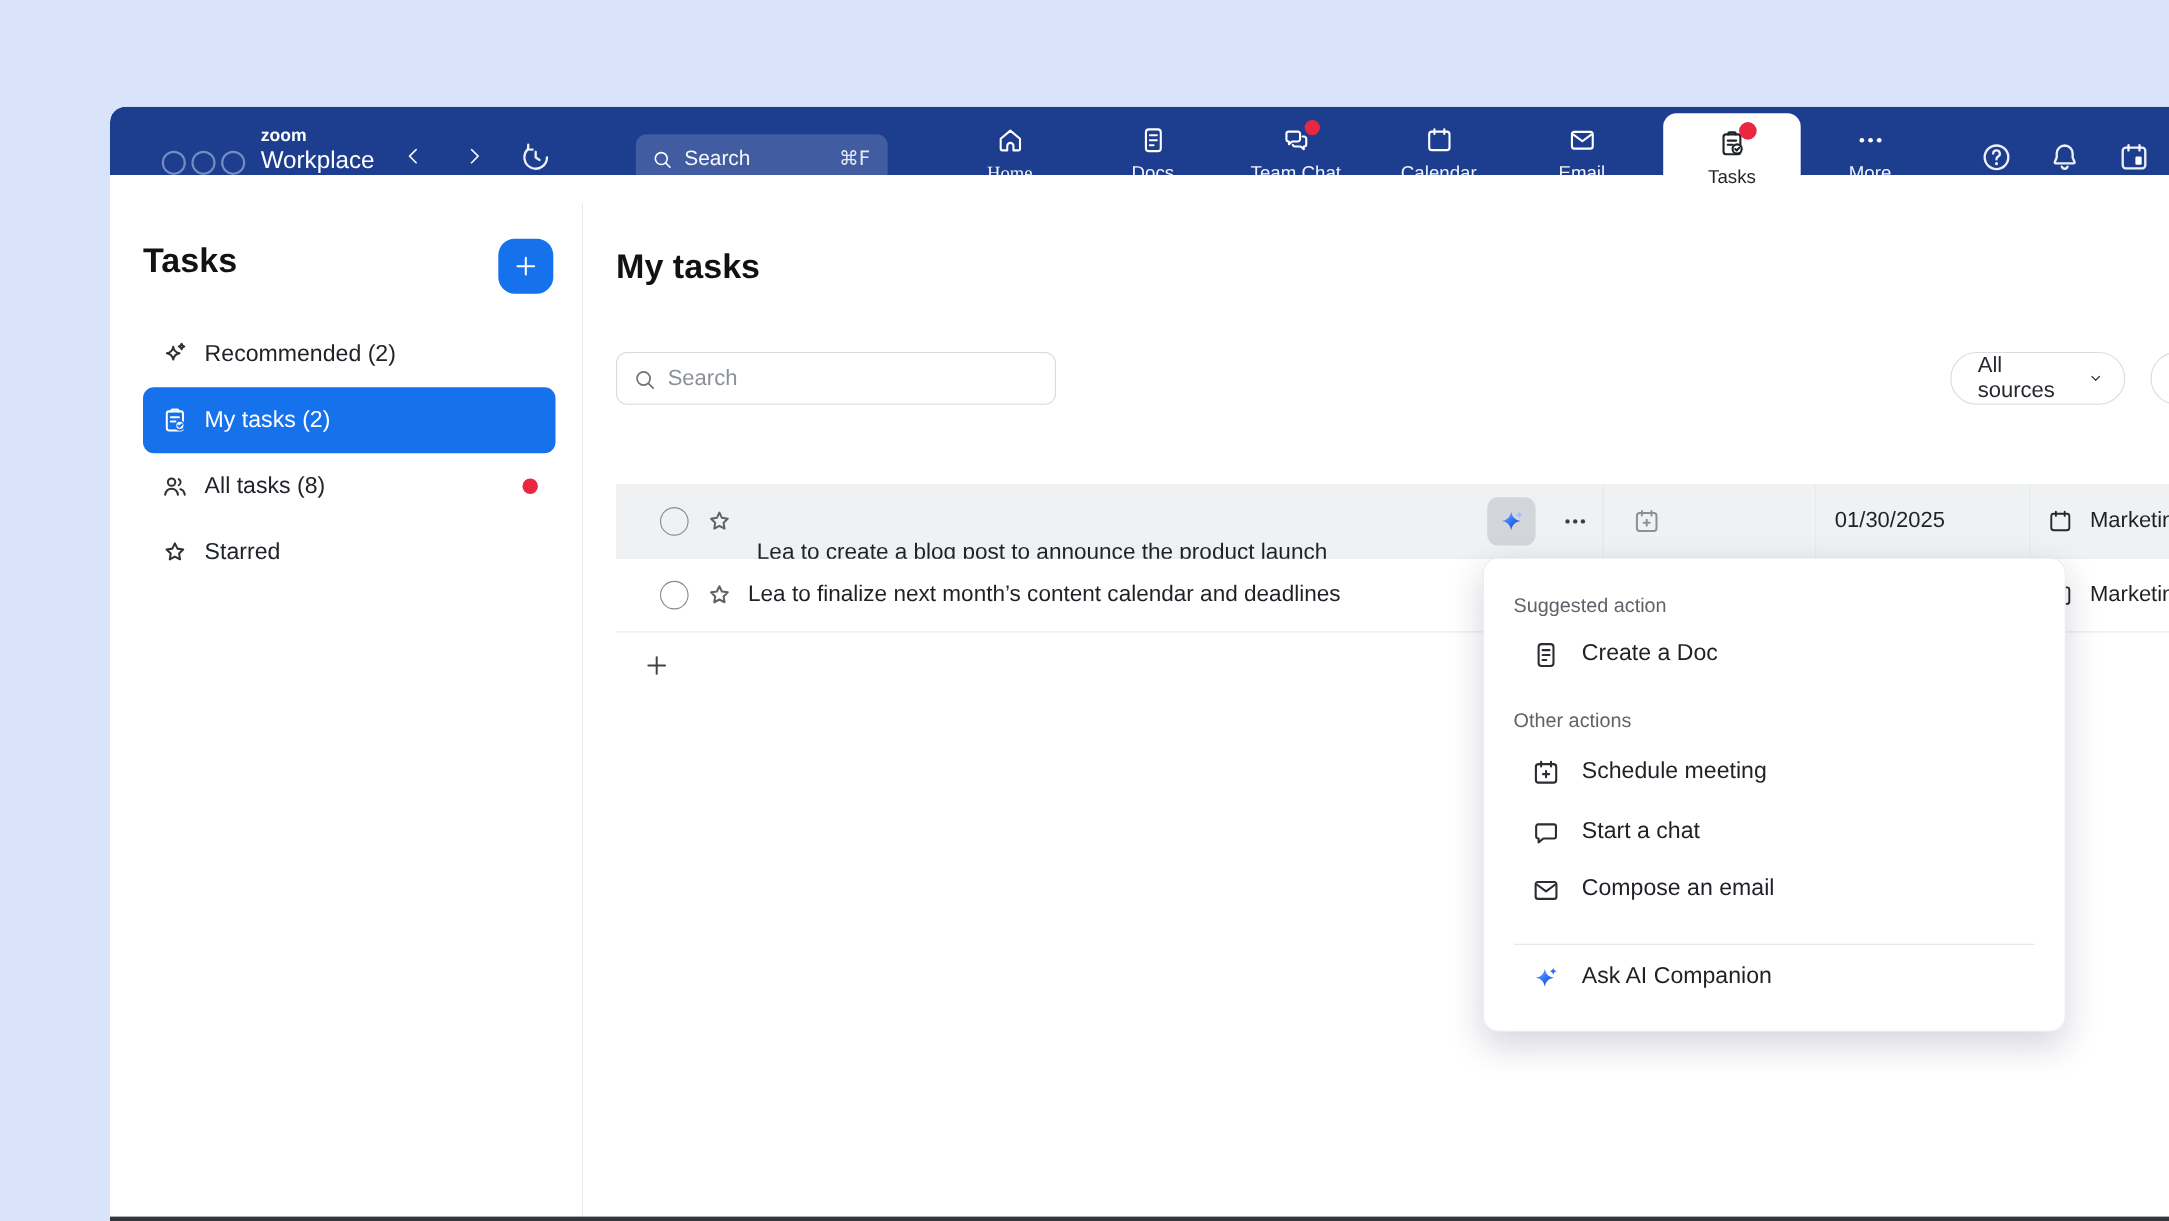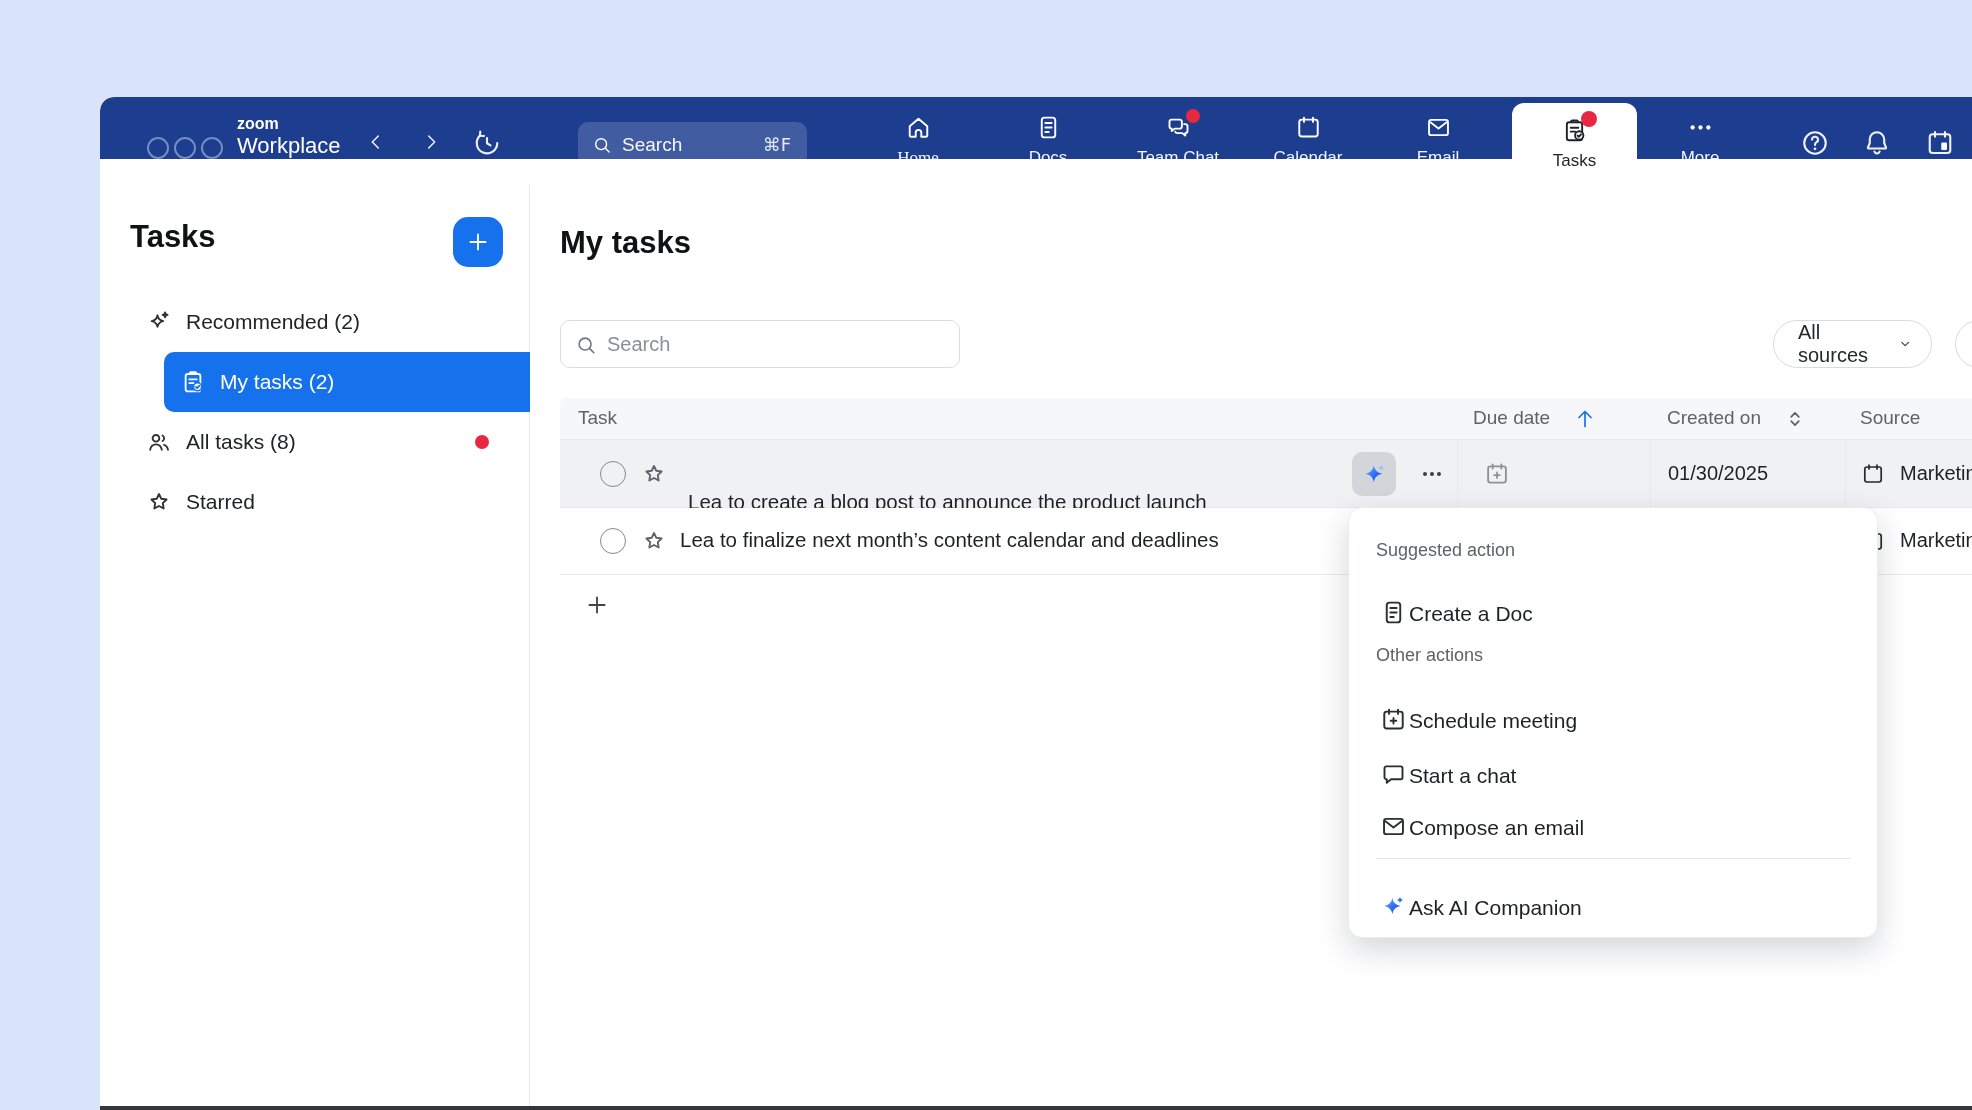--- a/index.html
+++ b/index.html
@@ -58,22 +58,22 @@
   .row-title { position:absolute; font-size:20.5px; color:#1e2126; white-space:nowrap; }
   .cell-txt { position:absolute; font-size:20px; color:#1e2126; white-space:nowrap; }
   .vline { position:absolute; width:1px; background:#e7e9ec; }
   .ai-btn { position:absolute; width:44px; height:44px; border-radius:10px; background:#d2d5da;
             display:flex; align-items:center; justify-content:center; cursor:pointer; border:none; }
 
   
   .menu { position:absolute; left:818px; top:322px; width:530px; height:431px; background:#fff;
           border-radius:14px; border:1px solid #ececef; box-shadow:0 12px 32px rgba(20,30,60,.18); z-index:10; }
   .menu-label { position:absolute; left:27px; font-size:18px; color:#5e636a; }
-  .menu-item { position:absolute; left:20px; right:16px; height:44px; display:flex; align-items:flex-end;
-               gap:2px; padding:0 11px; font-size:21px; color:#1e2126; border-radius:8px; cursor:pointer; }
+  .menu-item { position:absolute; left:32px; right:16px; height:44px; display:flex; align-items:flex-start;
+               gap:19px; padding:0 11px; font-size:21px; color:#1e2126; border-radius:8px; cursor:pointer; }
   .menu-div { position:absolute; left:27px; right:27px; top:350px; height:1px; background:#e4e6e9; }
 
   .bottom-edge { position:absolute; left:0; bottom:0; width:100%; height:4px; background:#33373c; z-index:60; }
 </style>
 </head>
 <body>
 
 <div class="window">
 
   <div class="navbar">
@@ -213,21 +213,21 @@
     </button>
 
     <div class="side-item" style="top:107px;">
       <svg class="st" width="26" height="26" viewBox="0 0 24 24" stroke-width="1.5" style="color:#2f3338;">
         <path d="M10.6 5.8c.55 3.1 2.25 4.8 5.35 5.35-3.1.55-4.8 2.25-5.35 5.35-.55-3.1-2.25-4.8-5.35-5.35 3.1-.55 4.8-2.25 5.35-5.35Z"></path>
         <path d="M17.6 3.2c.25 1.35.95 2.05 2.3 2.3-1.35.25-2.05.95-2.3 2.3-.25-1.35-.95-2.05-2.3-2.3 1.35-.25 2.05-.95 2.3-2.3Z"></path>
       </svg>
       <span>Recommended (2)</span>
     </div>
 
-    <div class="side-item active" style="top:167px;margin-left:34px;">
+    <div class="side-item active" style="top:167px;">
       <svg class="st" width="26" height="26" viewBox="0 0 24 24" stroke-width="1.6" style="color:#fff;">
         <rect x="5.2" y="4.6" width="13.6" height="16" rx="2"></rect>
         <path d="M9 4.6V4a1 1 0 0 1 1-1h4a1 1 0 0 1 1 1v.6"></path>
         <path d="M8.6 9.6h6.8M8.6 13h4"></path>
         <circle cx="16.2" cy="16.4" r="3.7" fill="#ffffff" stroke="#1672ec" stroke-width="1.4"></circle>
         <path d="m14.7 16.5 1.1 1.1 2-2.1" stroke="#1672ec"></path>
       </svg>
       <span>My tasks (2)</span>
     </div>
 
@@ -262,32 +262,20 @@
     </div>
 
     <div class="pill" style="left:1243px;width:159px;">
       <span>All sources</span>
       <svg class="st" width="18" height="18" viewBox="0 0 24 24" style="color:#3a3e44;">
           <path d="m7 9.5 5 5 5-5"></path>
         </svg>
     </div>
     <div class="pill" style="left:1425px;width:100px;"></div>
 
-    <div class="thead">
-      <span class="abs" style="left:18px;top:9px;">Task</span>
-      <span class="abs" style="left:913px;top:9px;">Due date</span>
-      <svg class="st abs" style="left:1013px;top:9px;color:#1672ec;" width="24" height="24" viewBox="0 0 24 24" stroke-width="2">
-          <path d="M12 19.5v-15M6 10.5 12 4.5l6 6"></path>
-        </svg>
-      <span class="abs" style="left:1107px;top:9px;">Created on</span>
-      <svg class="st abs" style="left:1223px;top:9px;color:#5e636a;" width="24" height="24" viewBox="0 0 24 24">
-          <path d="m8.2 9.8 3.8-4 3.8 4M8.2 14.2l3.8 4 3.8-4"></path>
-        </svg>
-      <span class="abs" style="left:1300px;top:9px;">Source</span>
-    </div>
 
     <div class="trow row-sel" style="top:255px;">
       <button class="cbx" style="left:40px;top:21px;"></button>
       <svg class="st abs" style="left:81px;top:21px;color:#5e636a;" width="26" height="26" viewBox="0 0 24 24" stroke-width="1.5">
         <path d="m12 4.6 2.1 4.4 4.9.7-3.5 3.4.8 4.9L12 15.7 7.7 18l.8-4.9L5 9.7l4.9-.7Z"></path>
       </svg>
       <span class="row-title" style="left:128px;top:21px;margin-top:29px;">Lea to create a blog post to announce the product launch</span>
 
       <button class="ai-btn" style="left:792px;top:12px;">
         <svg width="27" height="27" viewBox="0 0 24 24">

